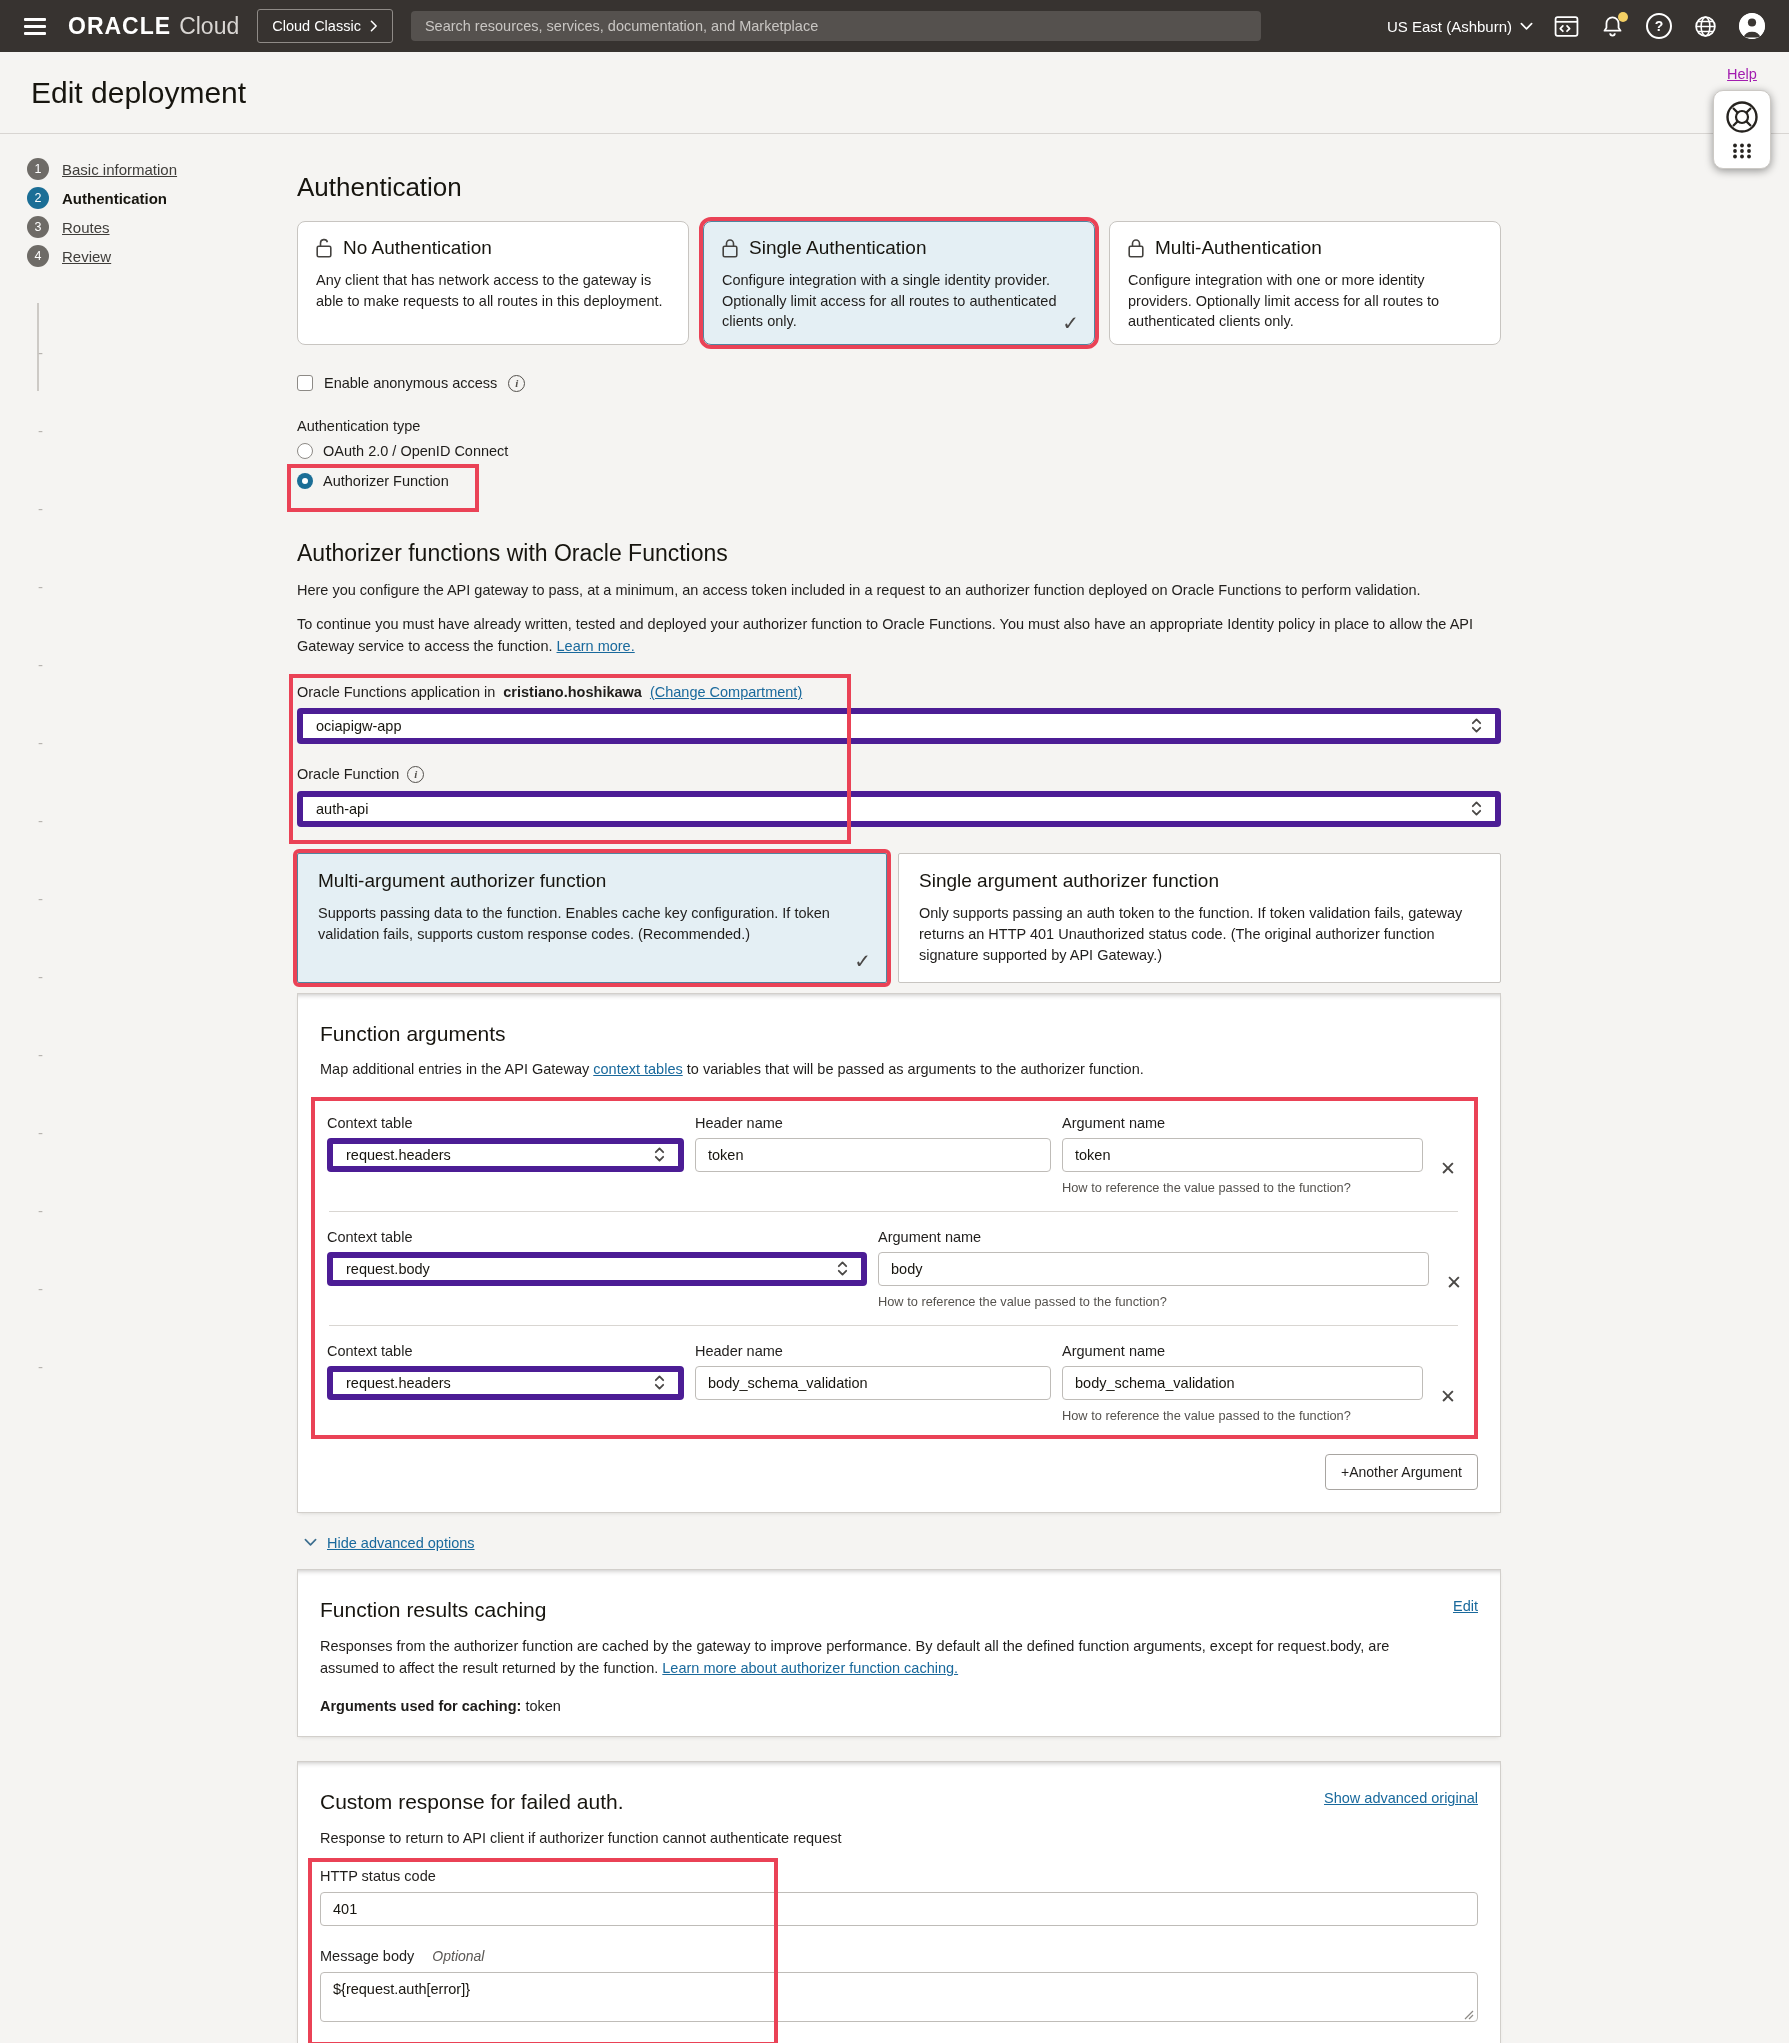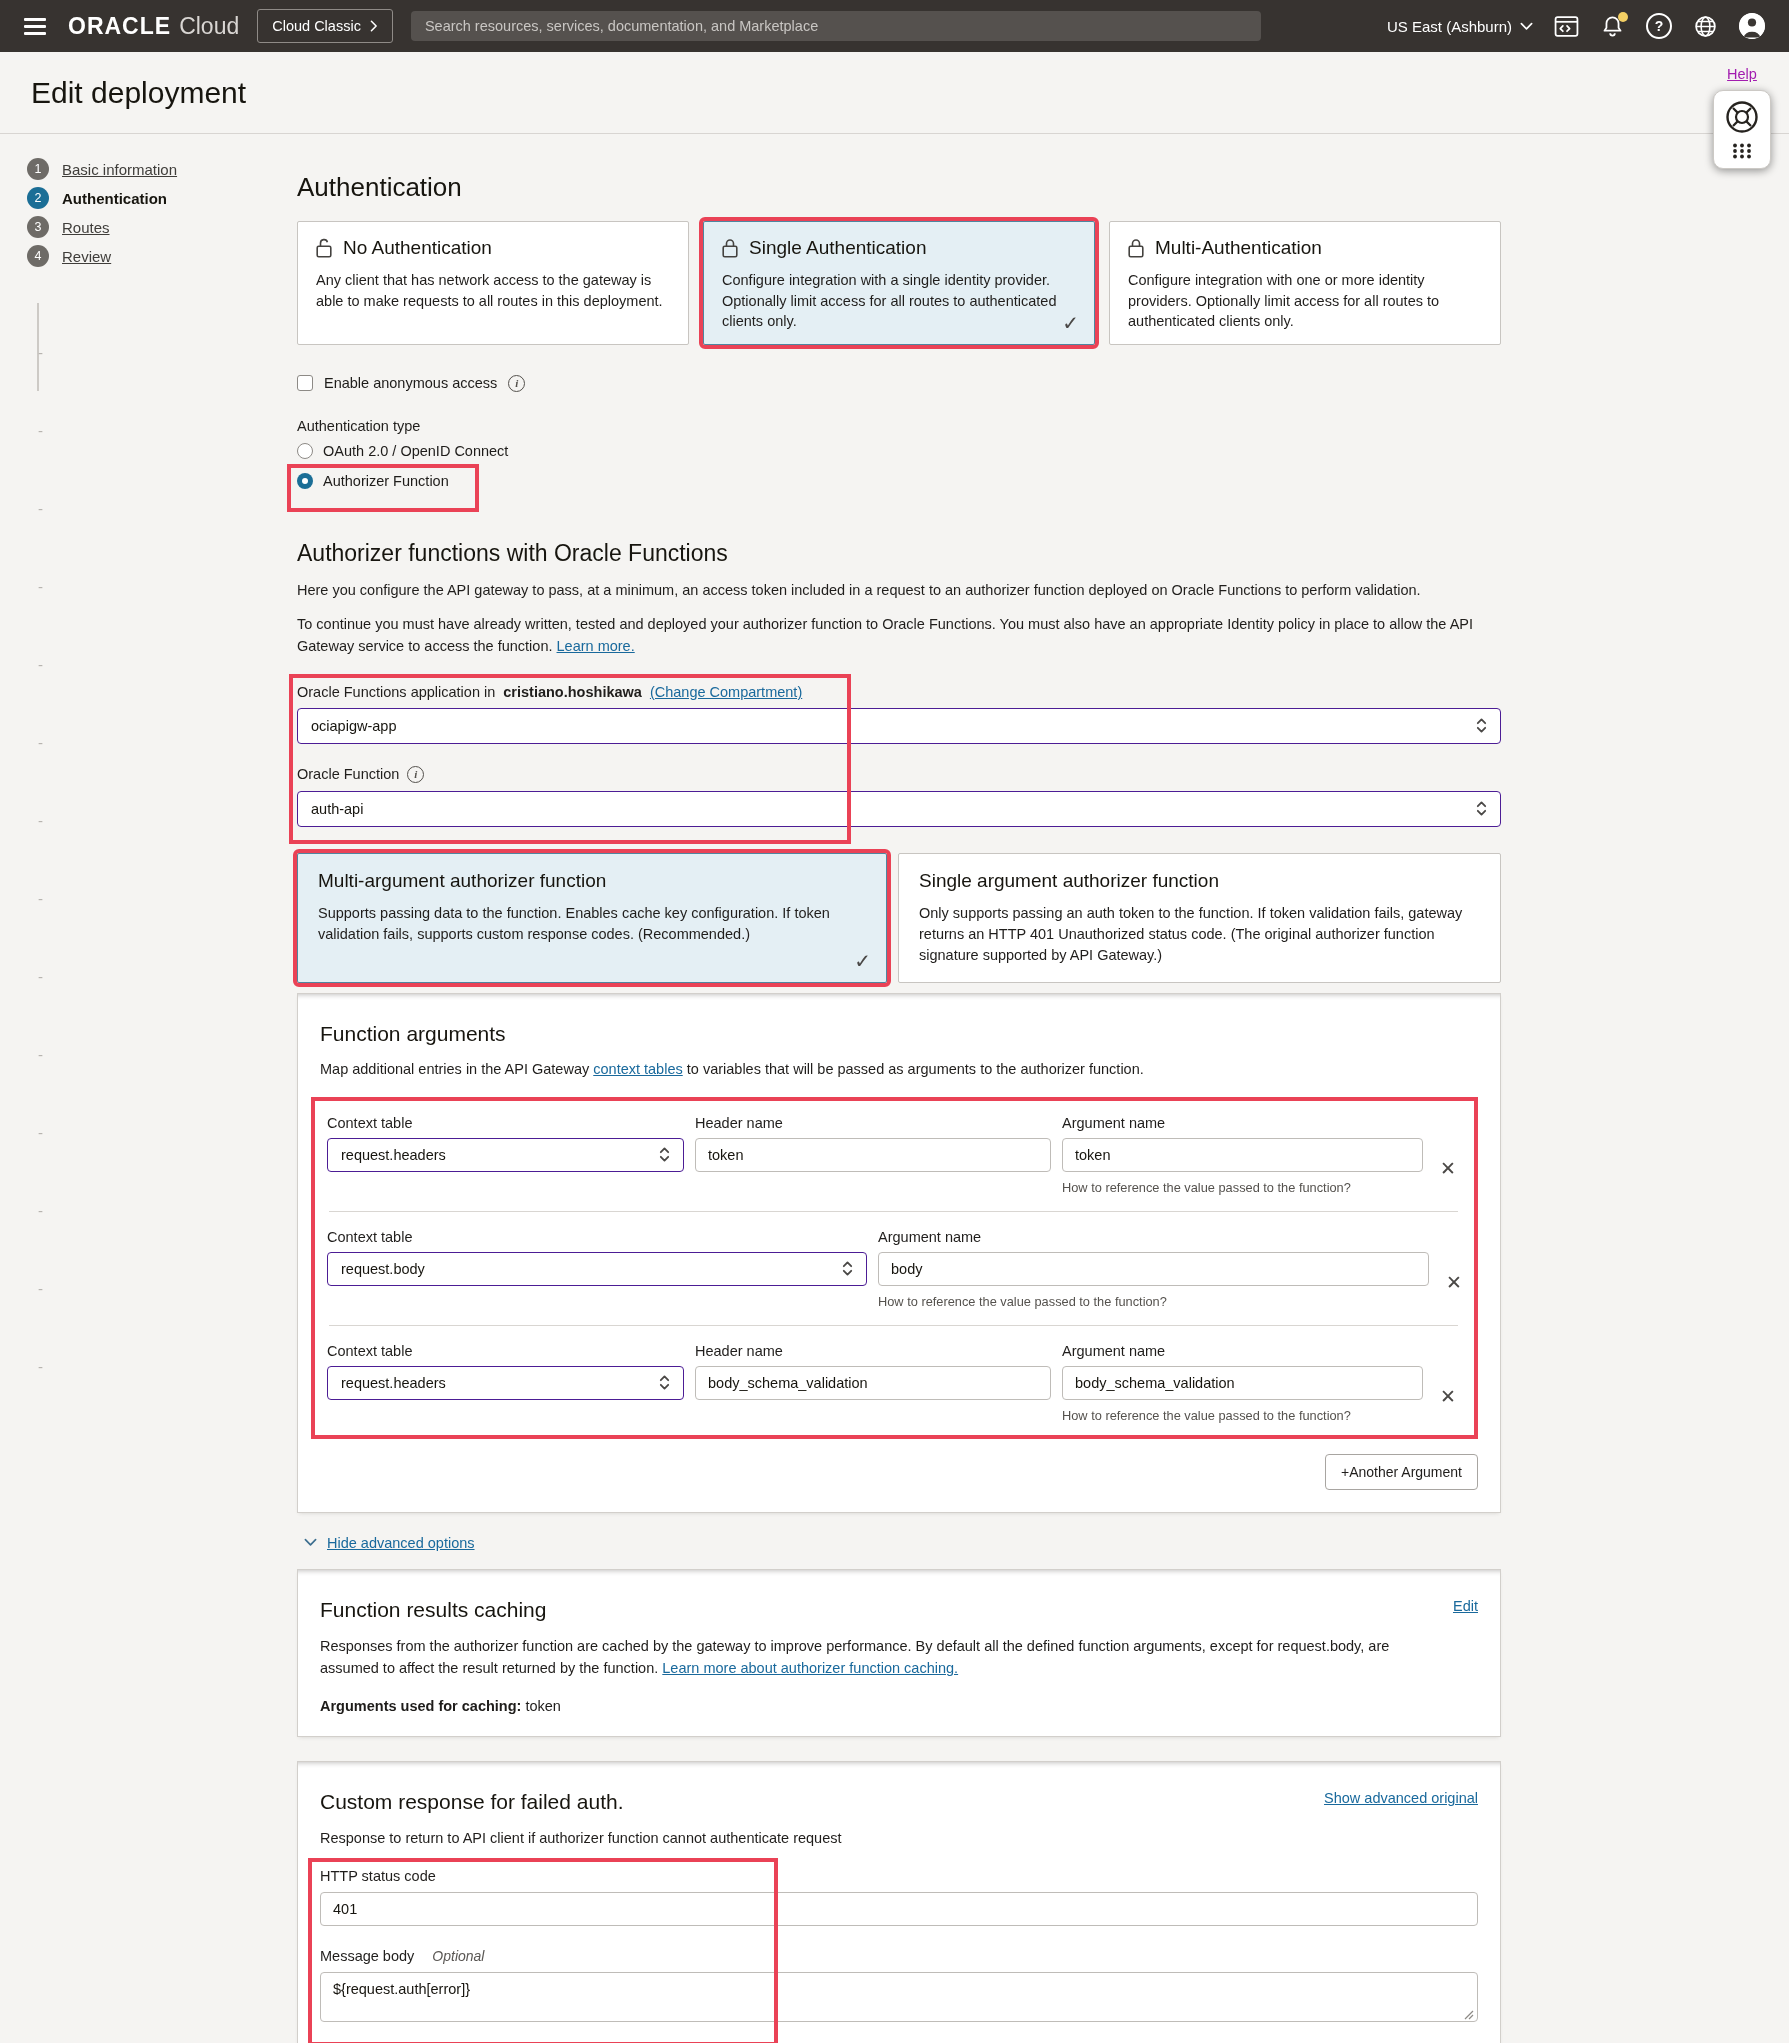--- a/index.html
+++ b/index.html
@@ -74,21 +74,21 @@
   .step-item.active .step-label{ font-weight:700; color:#17150f; text-decoration:none; }
 
   .content{ width:1204px; padding:22px 0 0 0; }
   h1.section{ font-size:26px; font-weight:500; color:#17150f; margin:16px 0 18px; }
   h2.section{ font-size:23px; font-weight:500; color:#17150f; }
   h3.panel-h{ font-size:21px; font-weight:500; color:#17150f; }
 
   
   .cards-row{ display:grid; grid-template-columns:repeat(3,1fr); gap:14px; }
   .card{
-    background:#fff; border:1px solid #c8c5c1; border-radius:2px; padding:15px 18px 12px;
+    background:#fff; border:1px solid #c8c5c1; border-radius:8px; padding:15px 18px 12px;
     min-height:116px; position:relative; cursor:pointer;
   }
   .card.selected{ background:#e4eff4; border-color:#4e86a0; outline:4px solid #ea4256; outline-offset:0; }
   .card-title{ display:flex; align-items:center; gap:11px; font-size:19px; color:#17150f; margin-bottom:11px; }
   .card-title svg{ color:#454340; flex-shrink:0; }
   .card-desc{ font-size:14.5px; line-height:1.42; color:#201e1c; }
   .card-check{ position:absolute; right:15px; bottom:9px; font-size:20px; color:#4a4846; }
 
   
   .check-row{ display:flex; align-items:center; gap:11px; margin-top:30px; font-size:14.5px; }
@@ -109,21 +109,21 @@
   }
 
   
   .para{ font-size:14.5px; line-height:1.5; color:#201e1c; margin-top:13px; }
   a.tlink{ color:#19699c; text-decoration:underline; }
   .select-zone{ position:relative; margin-top:26px; }
   .ann-box{ position:absolute; border:4px solid #ea4256; pointer-events:none; z-index:5; }
   .ann-selects{ left:-8px; top:-10px; width:562px; height:170px; }
   .field-label{ font-size:14.5px; color:#201e1c; margin-bottom:8px; display:flex; align-items:center; gap:8px; }
   .fake-select{
-    height:36px; border:1px solid #4c1d95; border-radius:4px; background:#fff; width:100%;
+    height:36px; border:6px solid #4c1d95; border-radius:4px; background:#fff; width:100%;
     display:flex; align-items:center; justify-content:space-between; padding:0 13px;
     font-size:14.5px; color:#17150f; cursor:pointer;
   }
   .fake-select svg{ color:#4a4846; flex-shrink:0; }
   .mt22{ margin-top:22px; }
 
   .cards2{ display:grid; grid-template-columns:590px 603px; gap:11px; margin-top:26px; }
   .card2{ background:#fff; border:1px solid #c8c5c1; border-radius:2px; padding:16px 20px; min-height:116px; position:relative; cursor:pointer; }
   .card2.selected{ background:#e4eff4; border-color:#4e86a0; outline:4px solid #ea4256; }
   .card2 .t{ font-size:19px; color:#17150f; margin-bottom:11px; }

